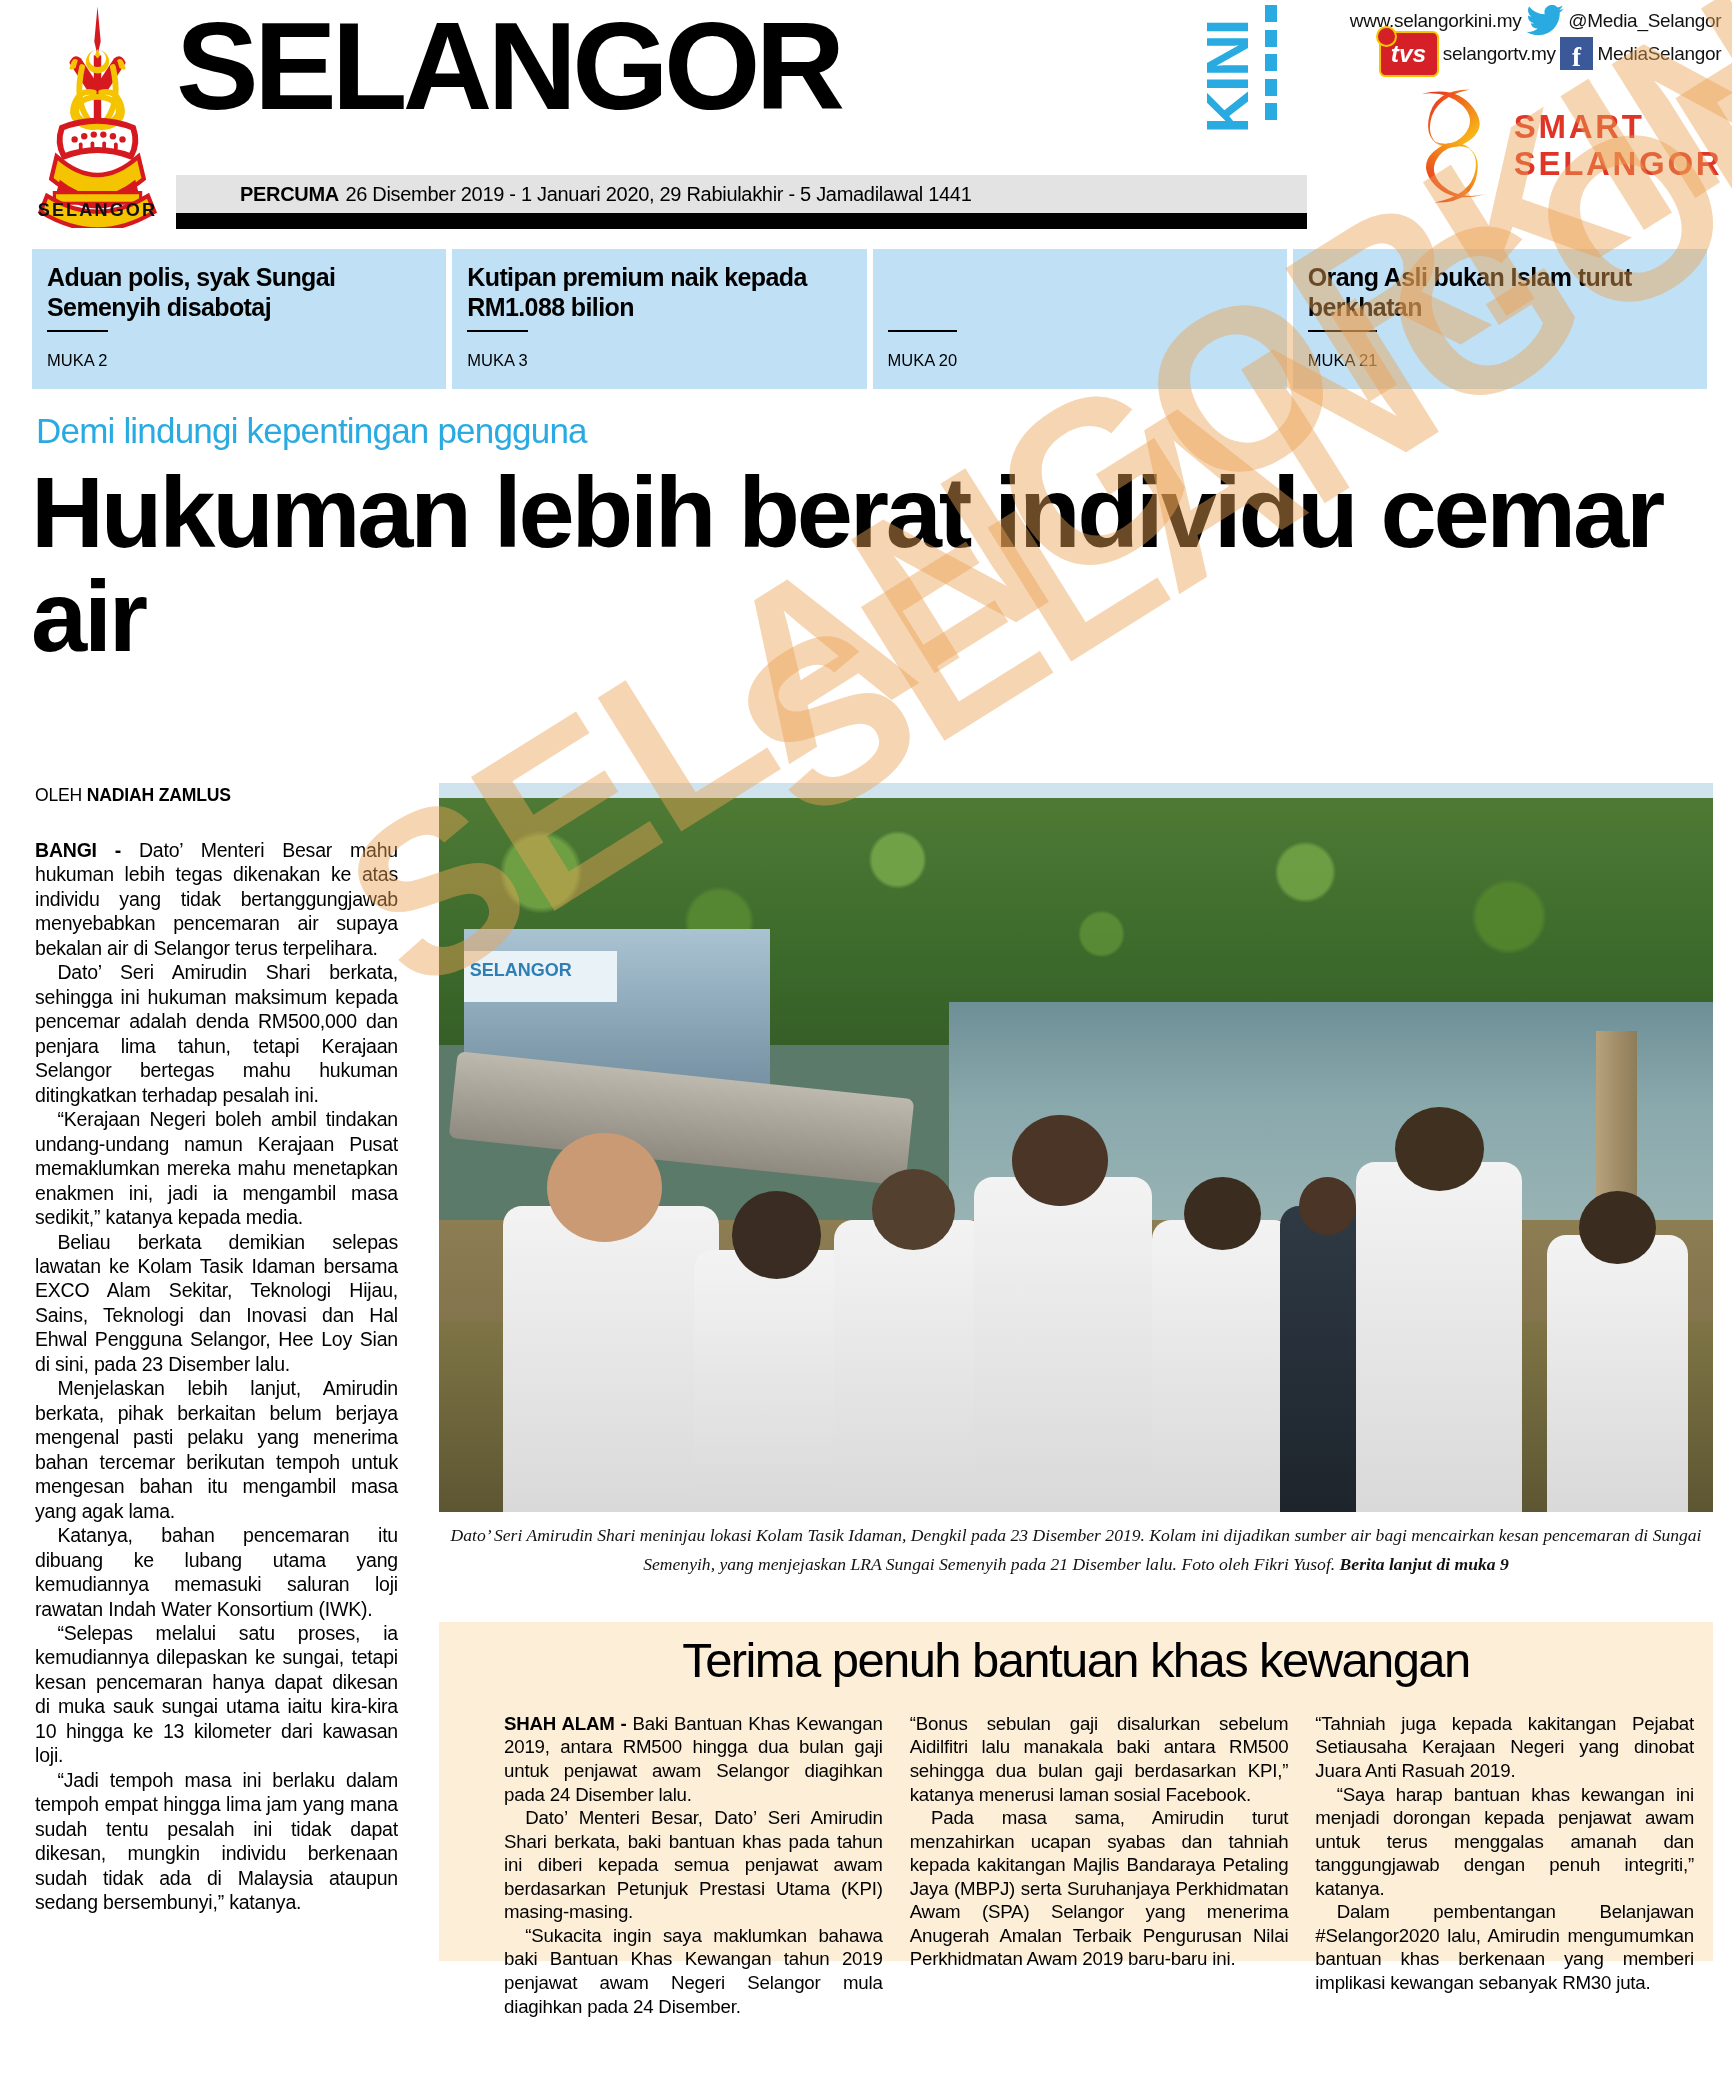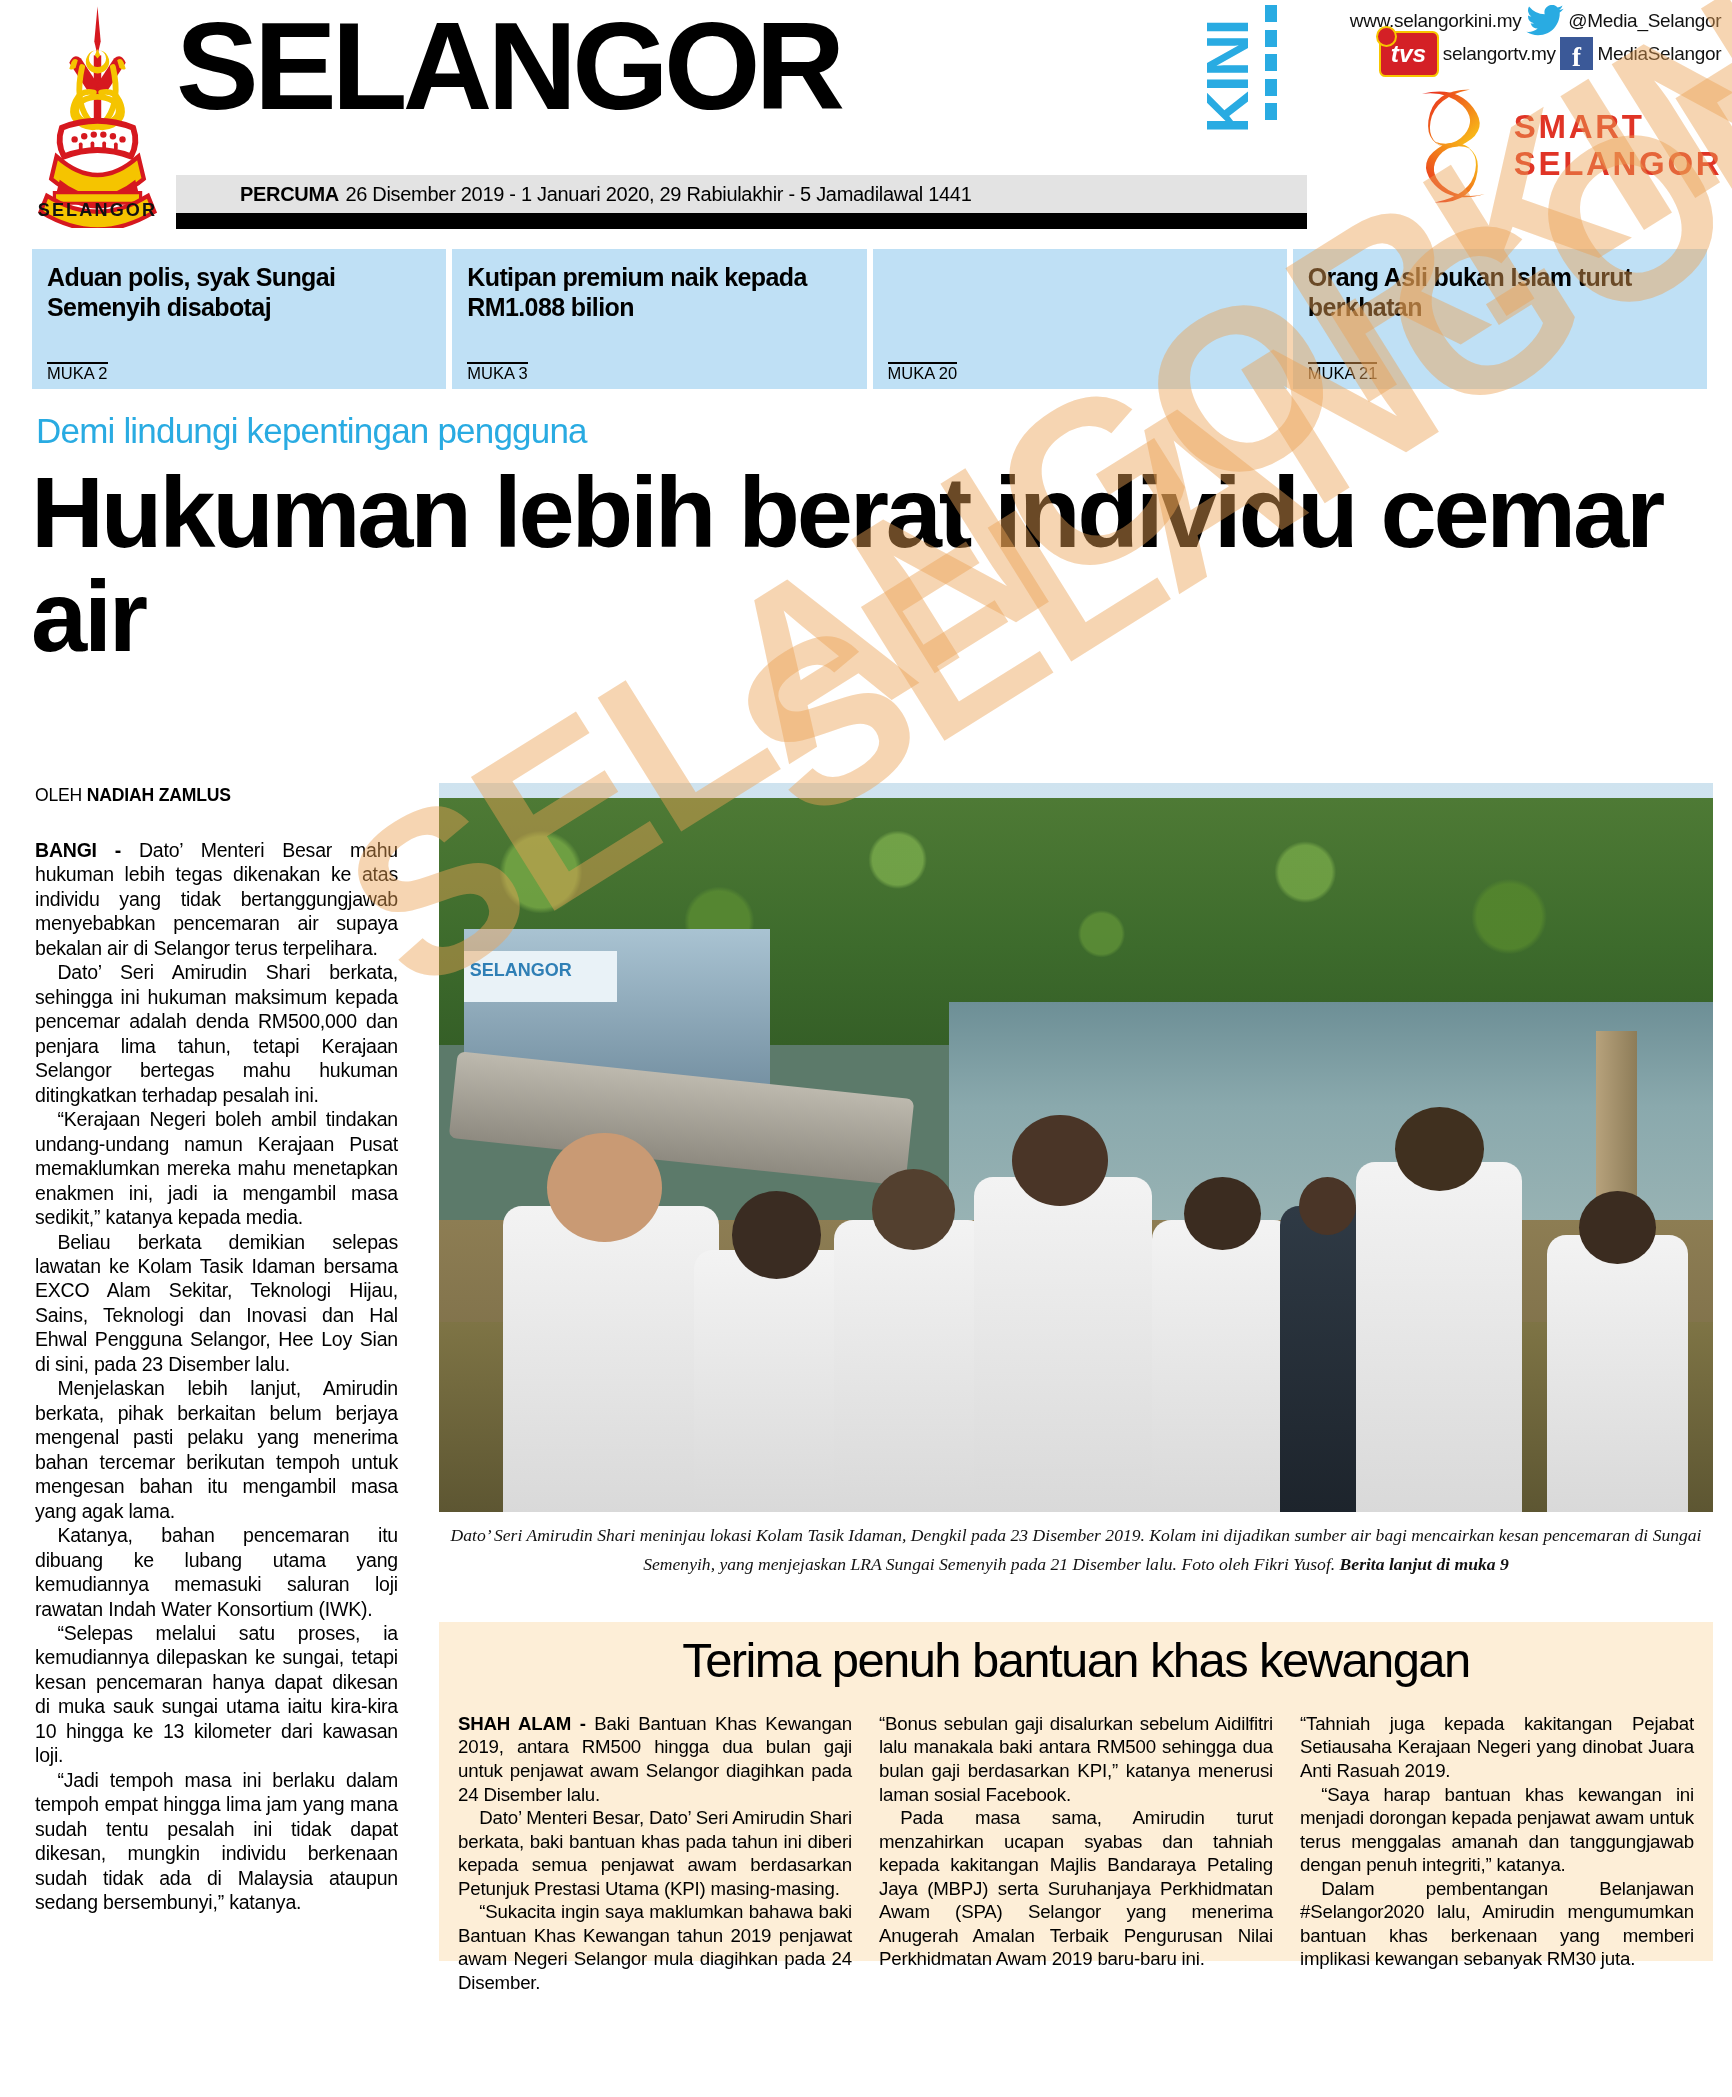--- a/index.html
+++ b/index.html
@@ -194,25 +194,25 @@
   }
   .teaser h3 {
     font-size: 25px;
     font-weight: bold;
     line-height: 1.22;
     letter-spacing: -0.6px;
     color: #000;
   }
   .teaser .muka {
     position: absolute;
-    left: 15px; bottom: 6px;
+    left: 15px; bottom: 19px;
     font-size: 16.5px;
     letter-spacing: 0px;
     border-top: 2.1px solid #000;
-    padding-top: 0;
+    padding-top: 19px;
     display: inline-block;
   }
 
   
   .kicker {
     position: absolute;
     left: 36px; top: 411px;
     font-size: 35px;
     color: #29abe2;
     letter-spacing: -0.8px;
@@ -293,20 +293,21 @@
     letter-spacing: -1.6px;
     line-height: 1.05;
     color: #000;
     text-align: center;
     font-family: "Liberation Sans", sans-serif;
   }
   .bcols {
     display: flex;
     gap: 27px;
     margin-top: 25.6px;
+    margin-left: 46px;
   }
   .bcol {
     flex: 1;
     font-size: 18.7px;
     line-height: 1.26;
     text-align: justify;
     letter-spacing: -0.2px;
     color: #000;
   }
   .bcol p { text-indent: 21.3px; margin: 0; }

